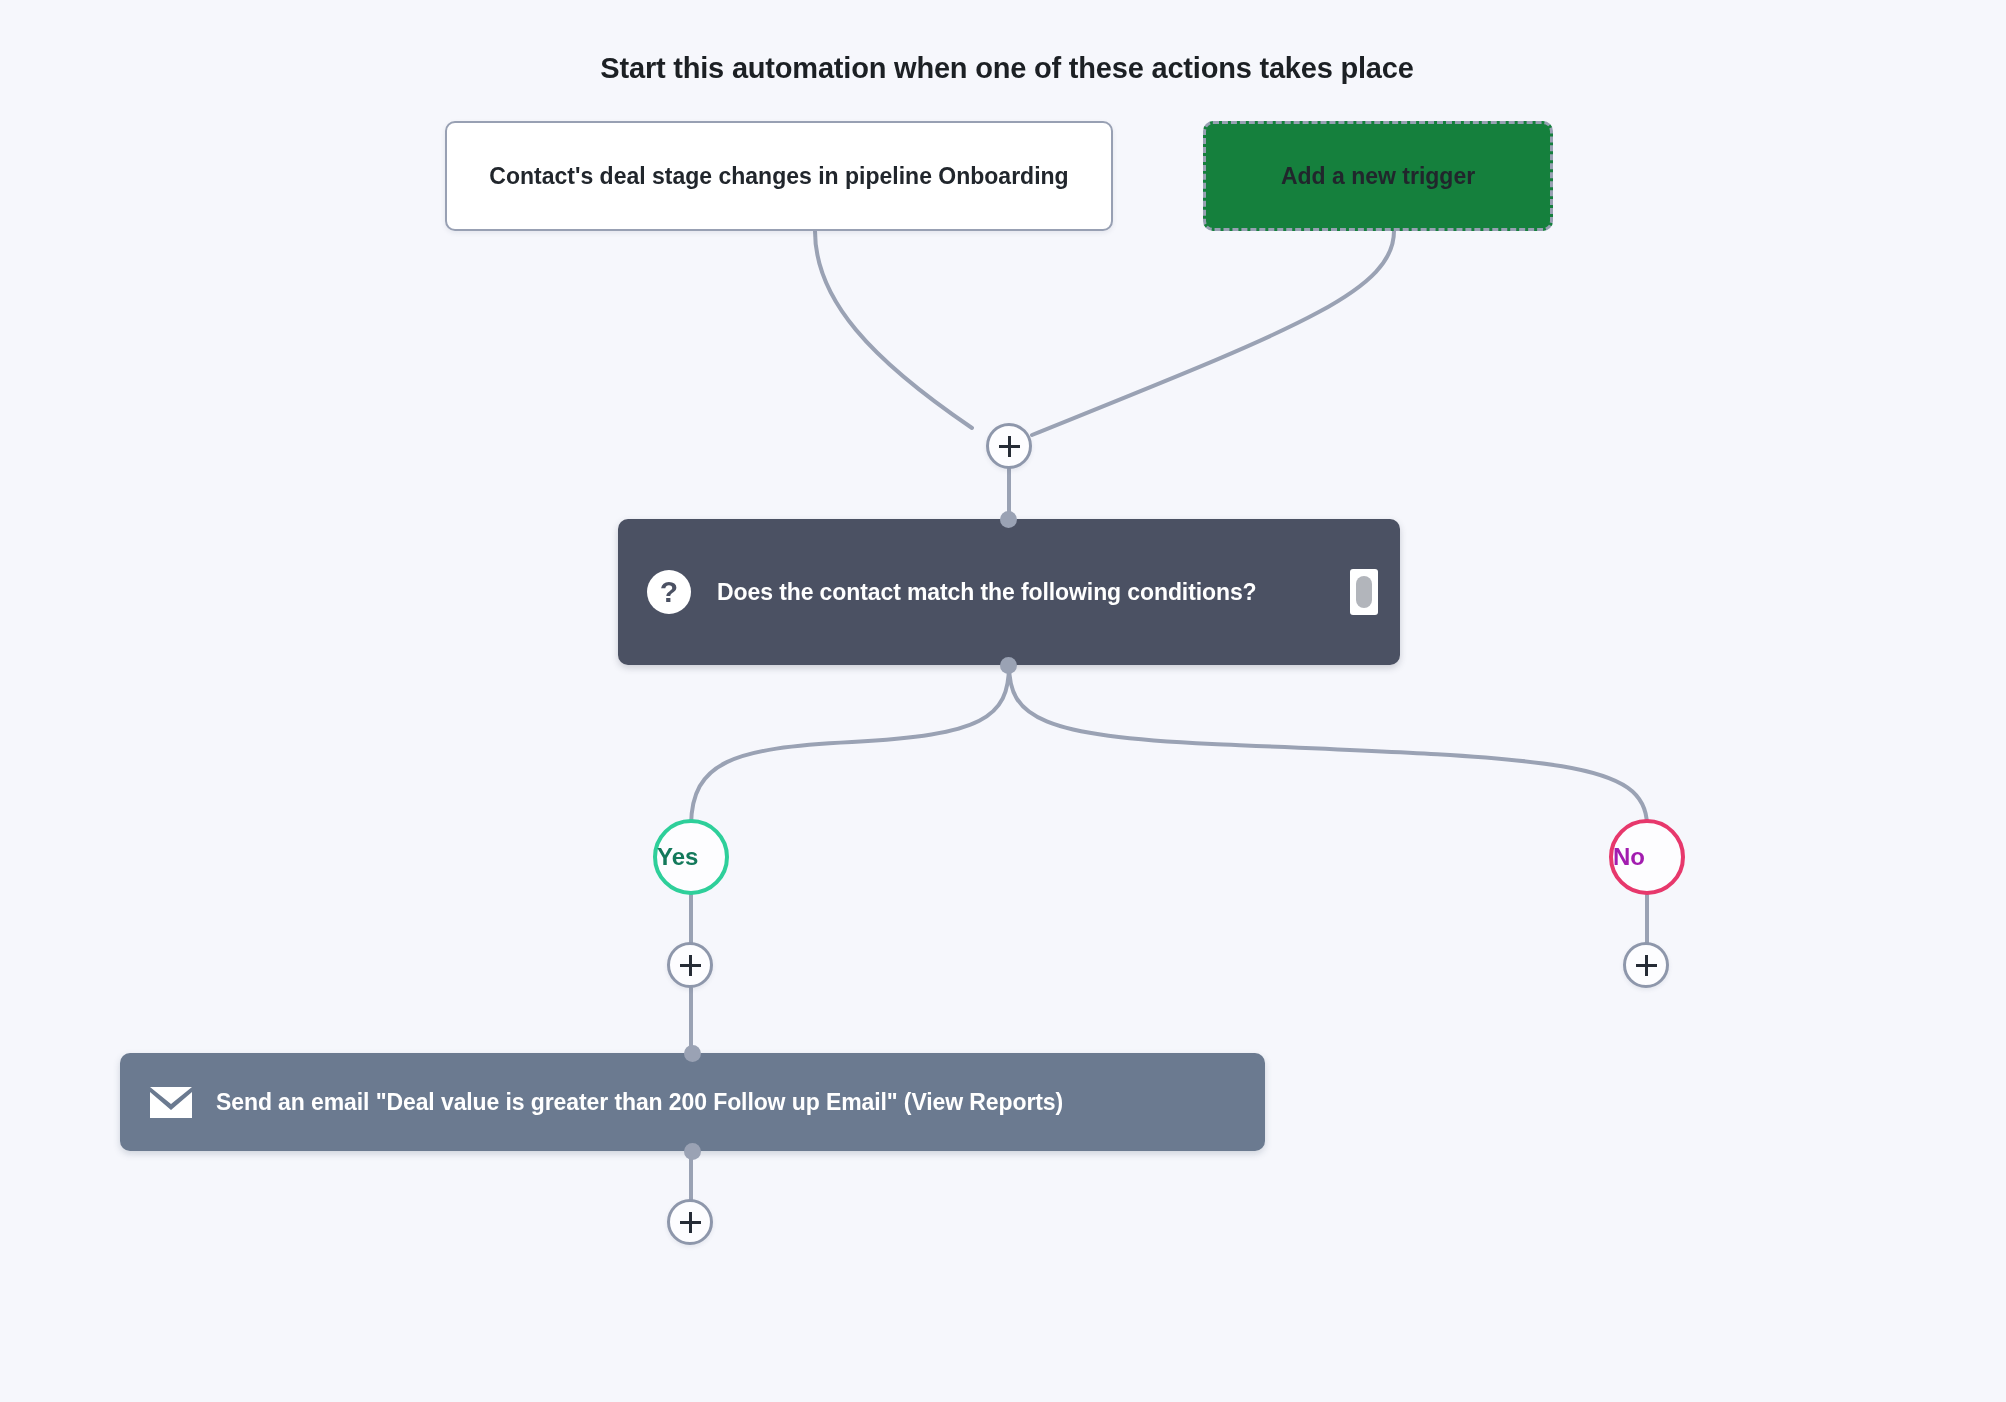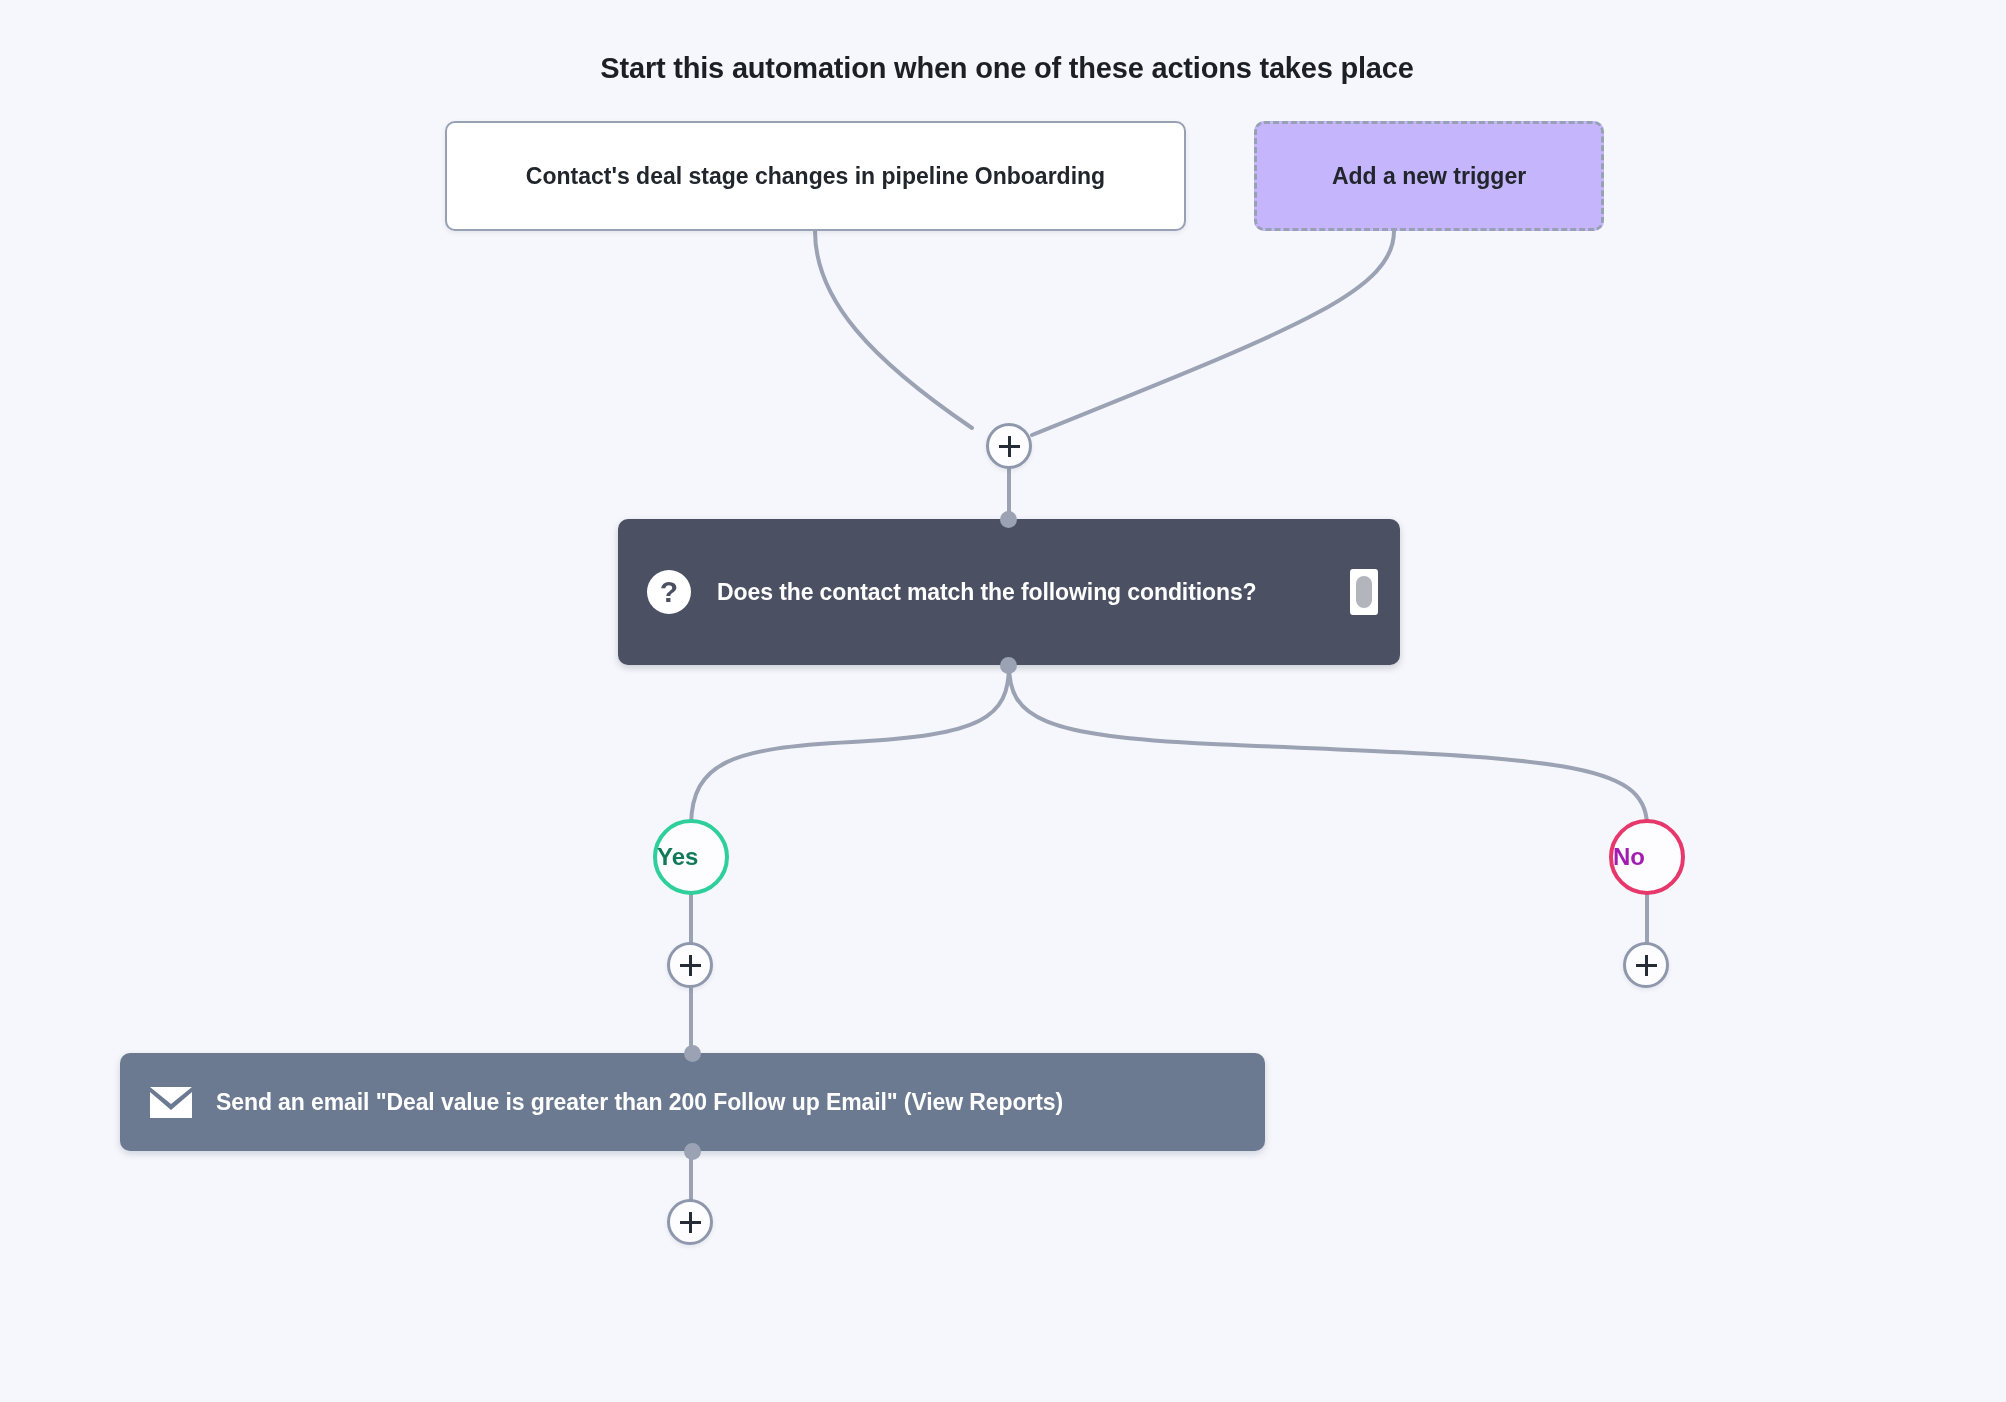--- a/index.html
+++ b/index.html
@@ -56,26 +56,26 @@
     border: 2px solid #98a0b3;
     border-radius: 10px;
     font-size: 23px;
     font-weight: bold;
     color: #21262c;
     padding: 0 26px;
     box-shadow: 0 2px 5px rgba(70,80,110,0.10);
   }
   #trigger-existing {
     left: 413px; top: 121px;
-    width: 741px; height: 110px;
+    width: 668px; height: 110px;
   }
   #trigger-add {
-    left: 1222px; top: 121px;
+    left: 1171px; top: 121px;
     width: 350px; height: 110px;
-    background: #c4b5fd;
+    background: #15803d;
     border: 3px dashed #98a0b3;
     box-shadow: none;
     align-items: center;
   }
 
   
   .plus-btn {
     position: absolute;
     z-index: 5;
     width: 46px; height: 46px;

